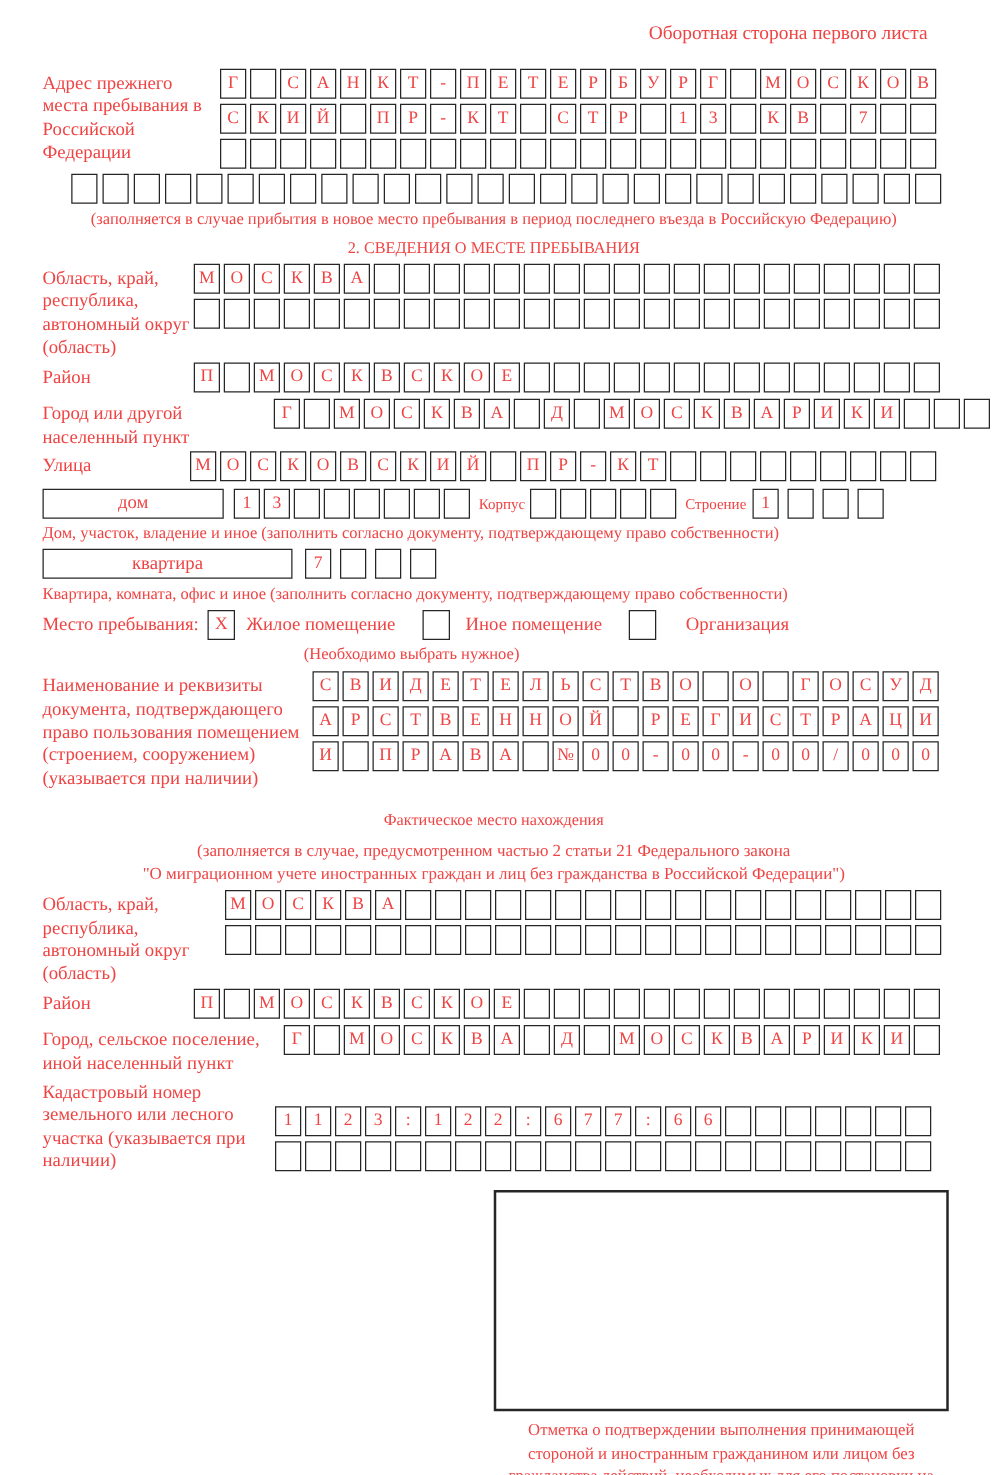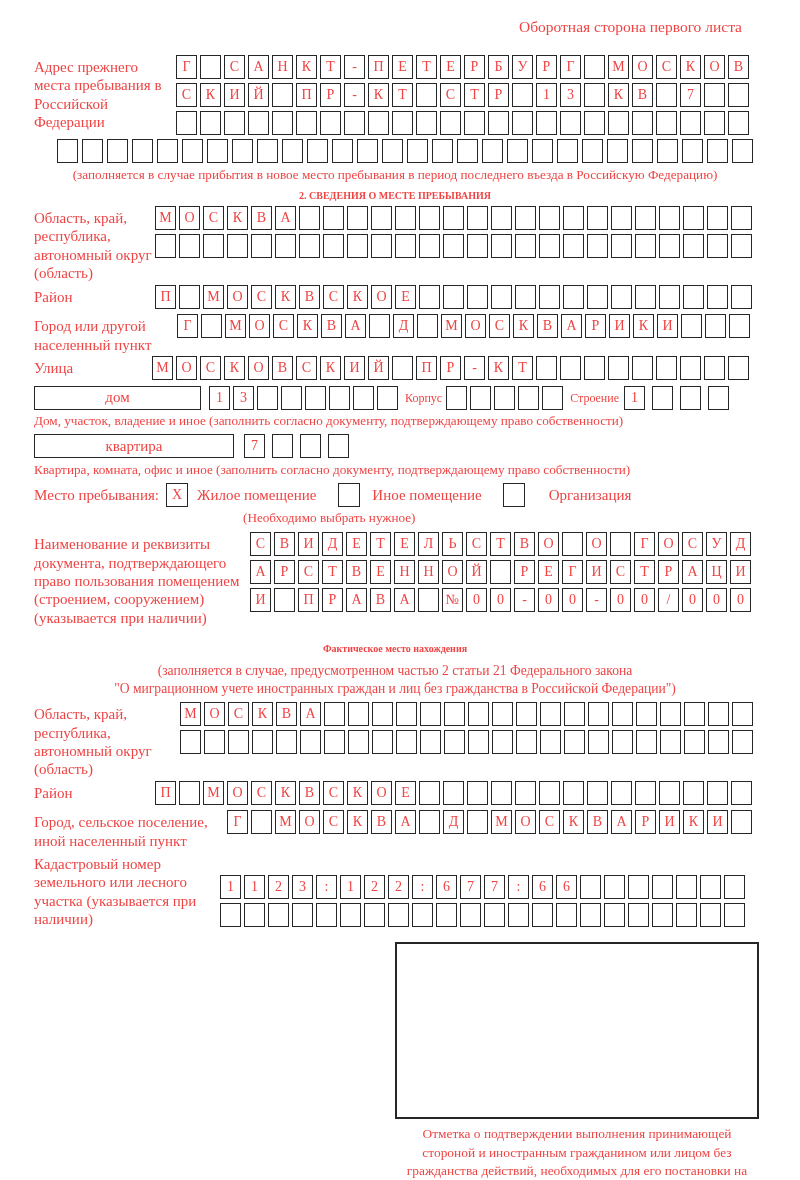--- a/index.html
+++ b/index.html
@@ -9,21 +9,21 @@
   .title{padding-top:18px;text-align:right;font-size:15.5px;padding-right:14px;}
   .field{display:flex;align-items:flex-start;}
   .lbl{flex:none;font-size:15px;line-height:1.22;padding-top:3px;}
   .rows{display:flex;flex-direction:column;gap:4px;}
   .boxrow{display:flex;gap:3px;height:24px;flex:none;}
   .box{flex:none;width:21px;height:24px;border:1.6px solid #262626;box-sizing:border-box;
        display:flex;align-items:center;justify-content:center;font-size:14px;background:#fff;}
   .fullrow{gap:4px;margin-left:23px;margin-top:4px;}
   .note{font-size:13.2px;line-height:1.3;}
   .center{text-align:center;}
-  .heading{font-weight:bold;font-size:10px;text-align:center;}
+  .heading{font-weight:normal;font-size:13px;text-align:center;}
   .widebox{flex:none;height:24px;border:1.6px solid #262626;box-sizing:border-box;
            display:flex;align-items:center;justify-content:center;font-size:15px;}
   .hrow{display:flex;align-items:flex-start;}
   .inl-lbl{font-size:12px;line-height:24px;flex:none;}
   .gap7{gap:7px;}
   .cb{width:22px;}
   .stay{display:flex;align-items:flex-start;font-size:15px;}
   .stay span[data-bind]{line-height:24px;}
   .stamp-wrap{margin-left:361px;width:364px;}
   .stamp-box{width:364px;height:177px;border:2px solid #262626;box-sizing:border-box;}
@@ -241,21 +241,21 @@
         <span class="box"></span>
         <span class="box"></span>
         <span class="box"></span>
         <span class="box"></span>
         <span class="box"></span>
         <span class="box"></span>
         <span class="box"></span>
       </div>
   </div>
 
-  <div class="field" style="margin-top:5px;">
+  <div class="field" style="margin-top:5px;gap:42px;">
     <div class="lbl w-city" data-bind="section2.city.label">Город или другой населенный пункт</div>
     <div class="boxrow">
         <span class="box">Г</span>
         <span class="box"></span>
         <span class="box">М</span>
         <span class="box">О</span>
         <span class="box">С</span>
         <span class="box">К</span>
         <span class="box">В</span>
         <span class="box">А</span>
@@ -303,21 +303,21 @@
         <span class="box"></span>
         <span class="box"></span>
         <span class="box"></span>
         <span class="box"></span>
         <span class="box"></span>
         <span class="box"></span>
       </div>
   </div>
 
   <div class="hrow" style="margin-top:6px;">
-    <div class="widebox" style="width:167px;" data-bind="section2.house.type_label">дом</div>
+    <div class="widebox" style="width:145px;" data-bind="section2.house.type_label">дом</div>
     <div class="boxrow" style="margin-left:8px;">
         <span class="box">1</span>
         <span class="box">3</span>
         <span class="box"></span>
         <span class="box"></span>
         <span class="box"></span>
         <span class="box"></span>
         <span class="box"></span>
         <span class="box"></span>
       </div>

